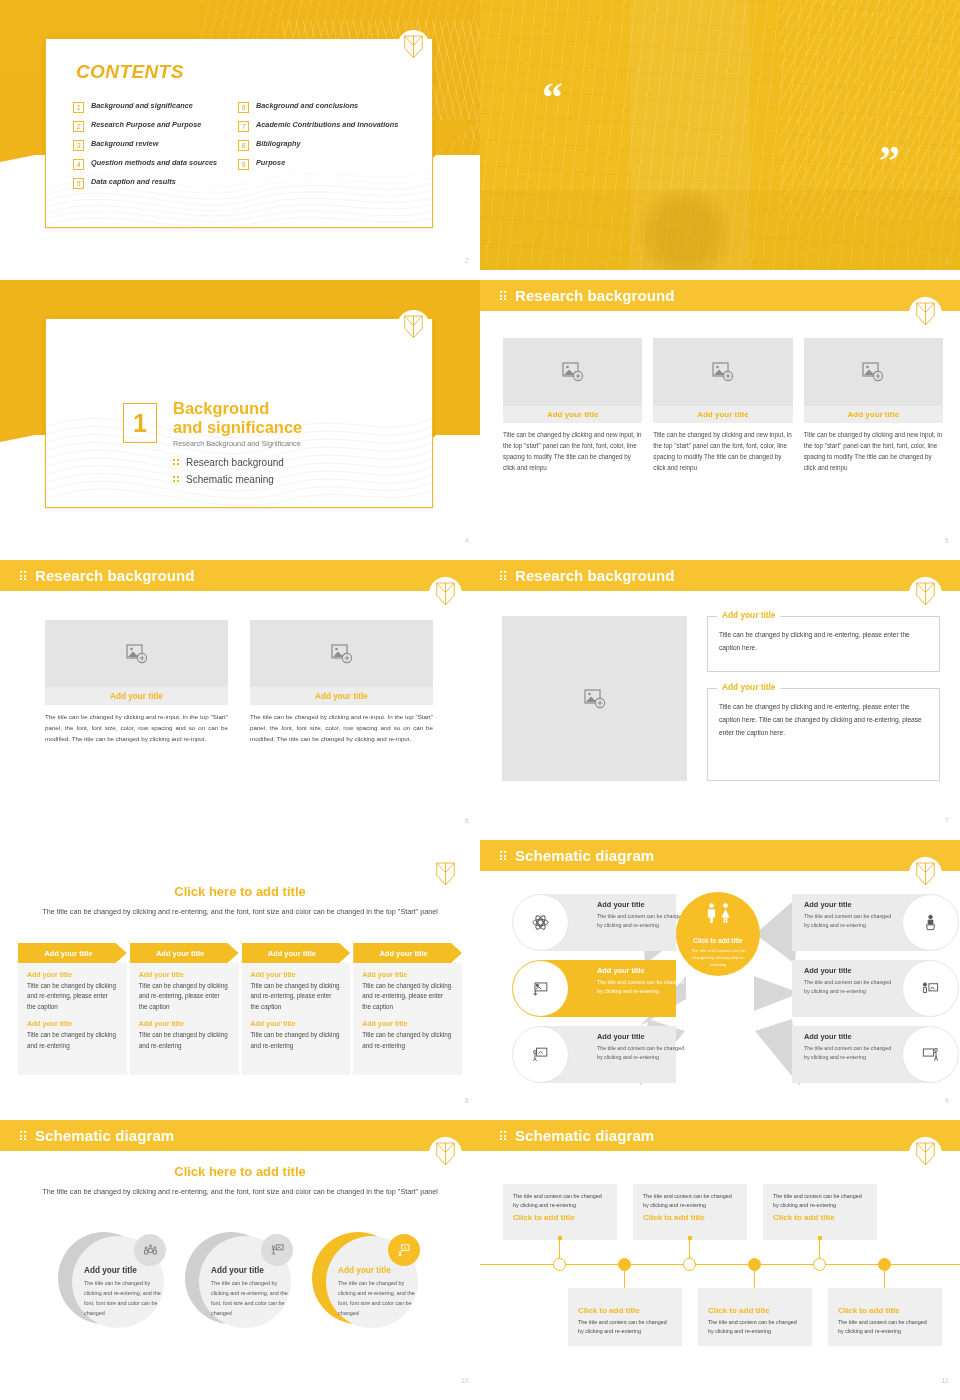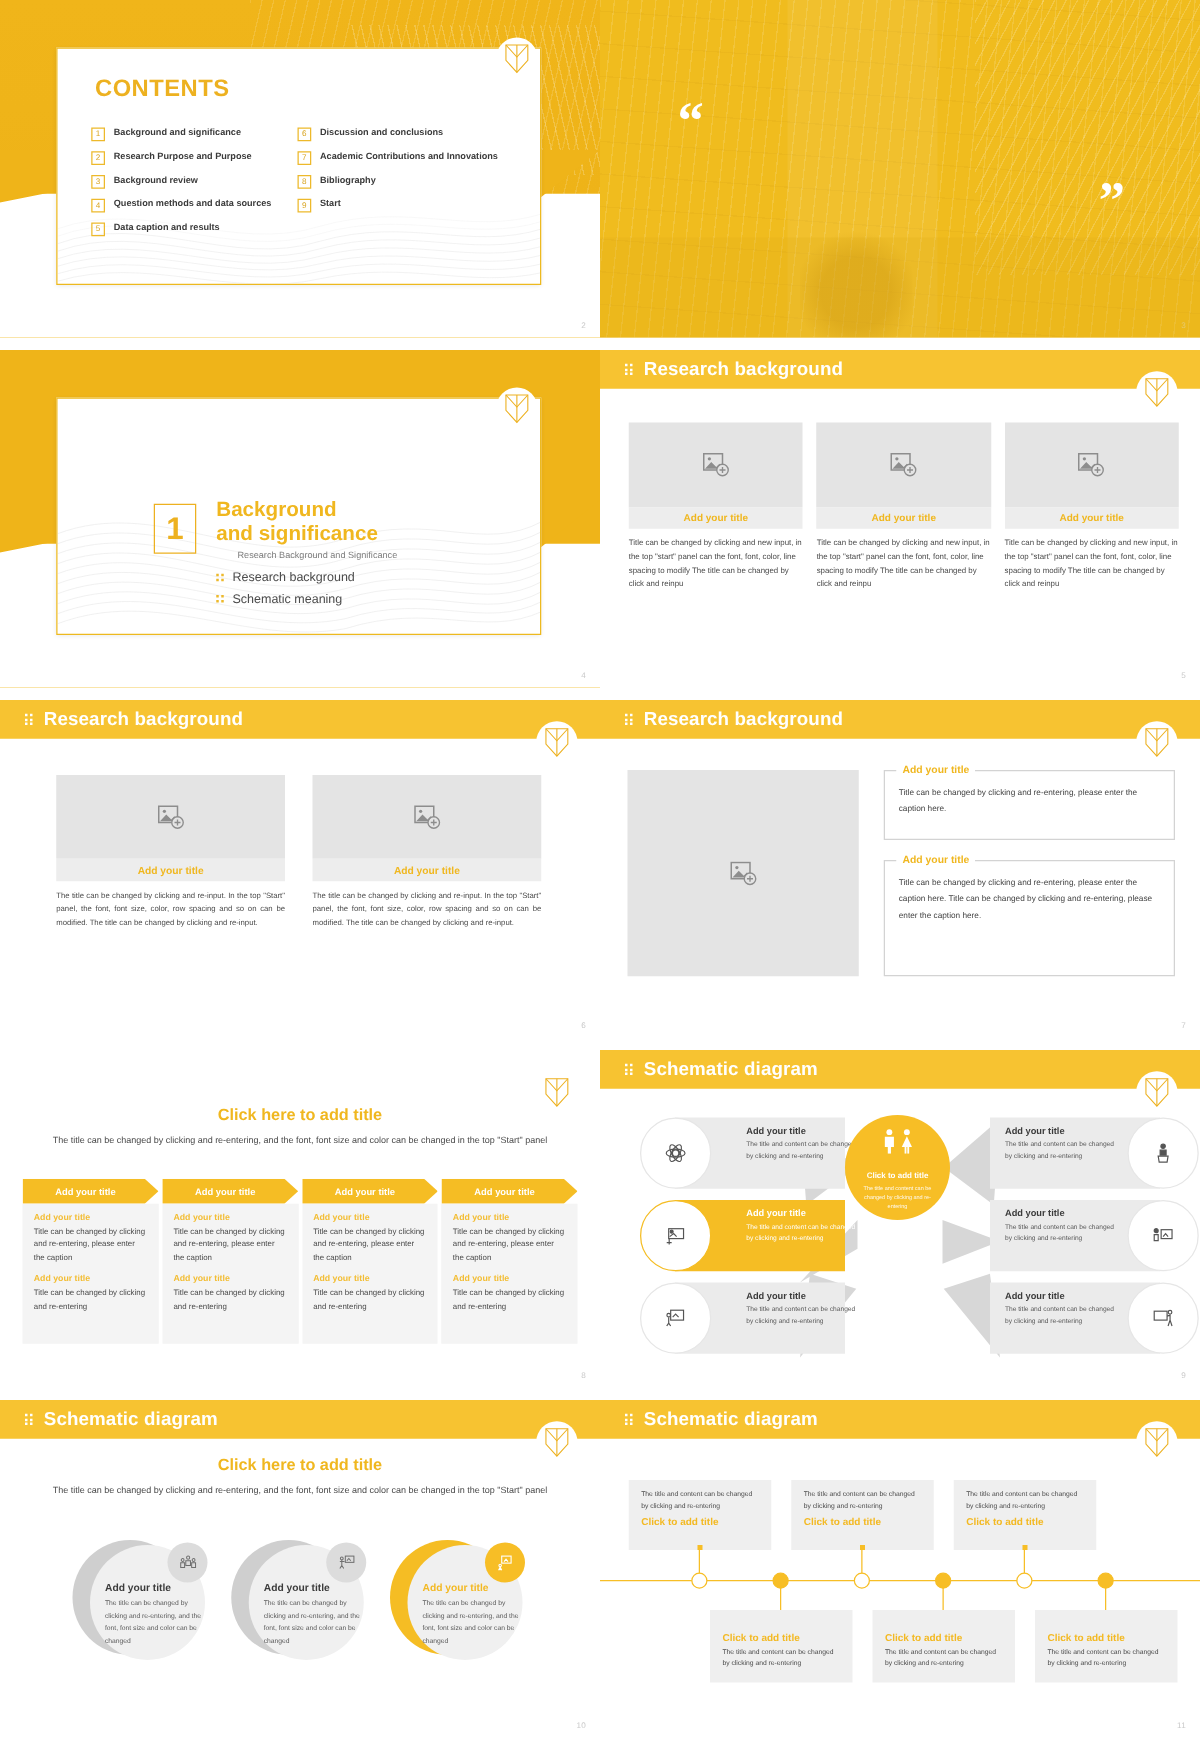--- a/index.html
+++ b/index.html
@@ -65,21 +65,21 @@
     position: absolute; right: 18px; top: 17px;
     width: 33px; height: 33px;
     border-radius: 50%;
     background: #ffffff;
     display: flex; align-items: center; justify-content: center;
     z-index: 5;
   }
   .corner-logo svg { width: 21px; height: 25px; display:block; }
 
   
-  .s2 { background: #f2b91d; }
+  .s2 { background: #f2b91d; font-style: italic; }
   .s2 .bg-dark {
     position: absolute; left: 0; top: 0; width: 480px; height: 155px;
     background: linear-gradient(180deg,#f0b51a 0%, #efb419 55%, #eeb318 100%);
   }
   .s2 .bg-lower { position:absolute; left:0; top:155px; width:480px; height:115px; background:#fff; }
   .s2 .diag {
     position:absolute; left:0; top:120px; width:480px; height:48px;
     background:#efb419;
     clip-path: polygon(0 0, 480px 0, 420px 48px, 60px 30px, 0 42px);
   }
@@ -406,33 +406,33 @@
               <div class="toc-label">Question methods and data sources</div>
             </div>
             <div class="toc-item">
               <div class="toc-num">5</div>
               <div class="toc-label">Data caption and results</div>
             </div>
           </div>
           <div class="toc-col">
             <div class="toc-item">
               <div class="toc-num">6</div>
-              <div class="toc-label">Discussion and conclusions</div>
+              <div class="toc-label">Background and conclusions</div>
             </div>
             <div class="toc-item">
               <div class="toc-num">7</div>
               <div class="toc-label">Academic Contributions and Innovations</div>
             </div>
             <div class="toc-item">
               <div class="toc-num">8</div>
               <div class="toc-label">Bibliography</div>
             </div>
             <div class="toc-item">
               <div class="toc-num">9</div>
-              <div class="toc-label">Start</div>
+              <div class="toc-label">Purpose</div>
             </div>
           </div>
         </div>
       </div>
 
       <div class="corner-logo" style="right:50px;top:30px;">
         <svg viewBox="0 0 24 28">
           <path d="M2 2 L22 2 L22 16 L12 27 L2 16 Z" fill="none" stroke="#edb120" stroke-width="1"></path>
           <path d="M12 2 L12 27" fill="none" stroke="#edb120" stroke-width="1"></path>
           <path d="M2 2 L12 13 L22 2" fill="none" stroke="#edb120" stroke-width="1"></path>
@@ -480,21 +480,21 @@
               <path d="M0,104 C80,74 150,124 230,108 C300,86 340,118 388,94"></path>
               <path d="M0,112 C80,82 150,130 230,116 C300,94 340,124 388,102"></path>
             </g>
           </svg>
         </div>
         <div class="sec-num" style="left:77px;top:84px;">1</div>
         <div class="sec-title" style="left:127px;top:80px;">
           <div>Background</div>
           <div>and significance</div>
         </div>
-        <div class="sec-sub" style="left:127px;top:120px;margin-left:17px;">Research Background and Significance</div>
+        <div class="sec-sub" style="left:127px;top:120px;">Research Background and Significance</div>
         <div class="sec-list" style="left:127px;top:138px;">
           <div class="sec-li">
             <span class="d">
                 <i></i>
                 <i></i>
                 <i></i>
                 <i></i>
               </span>
             <span>Research background</span>
           </div>

